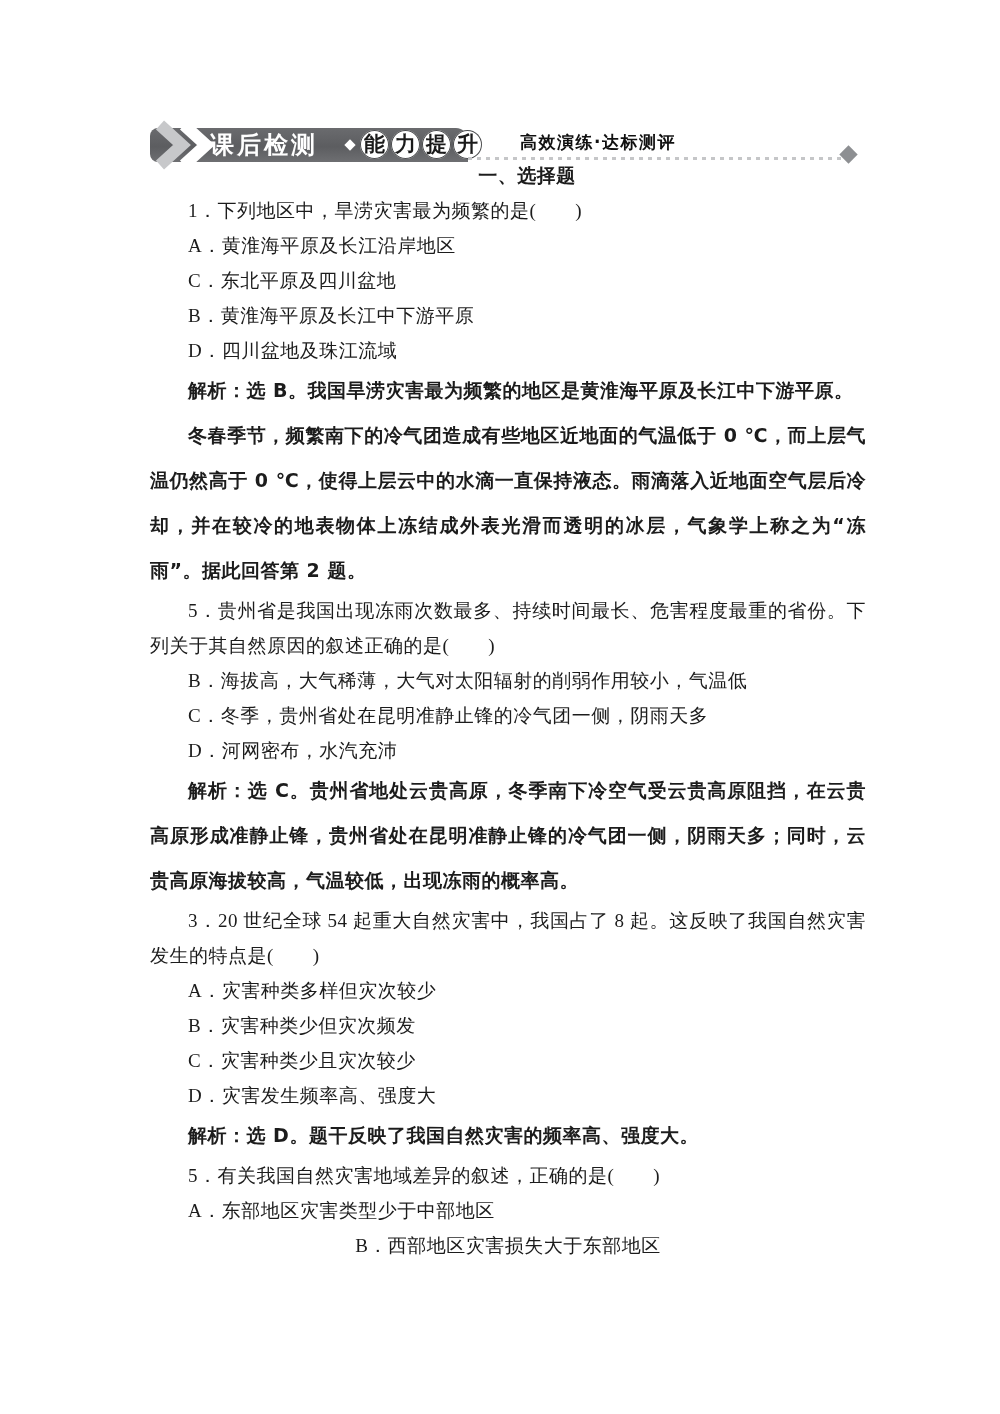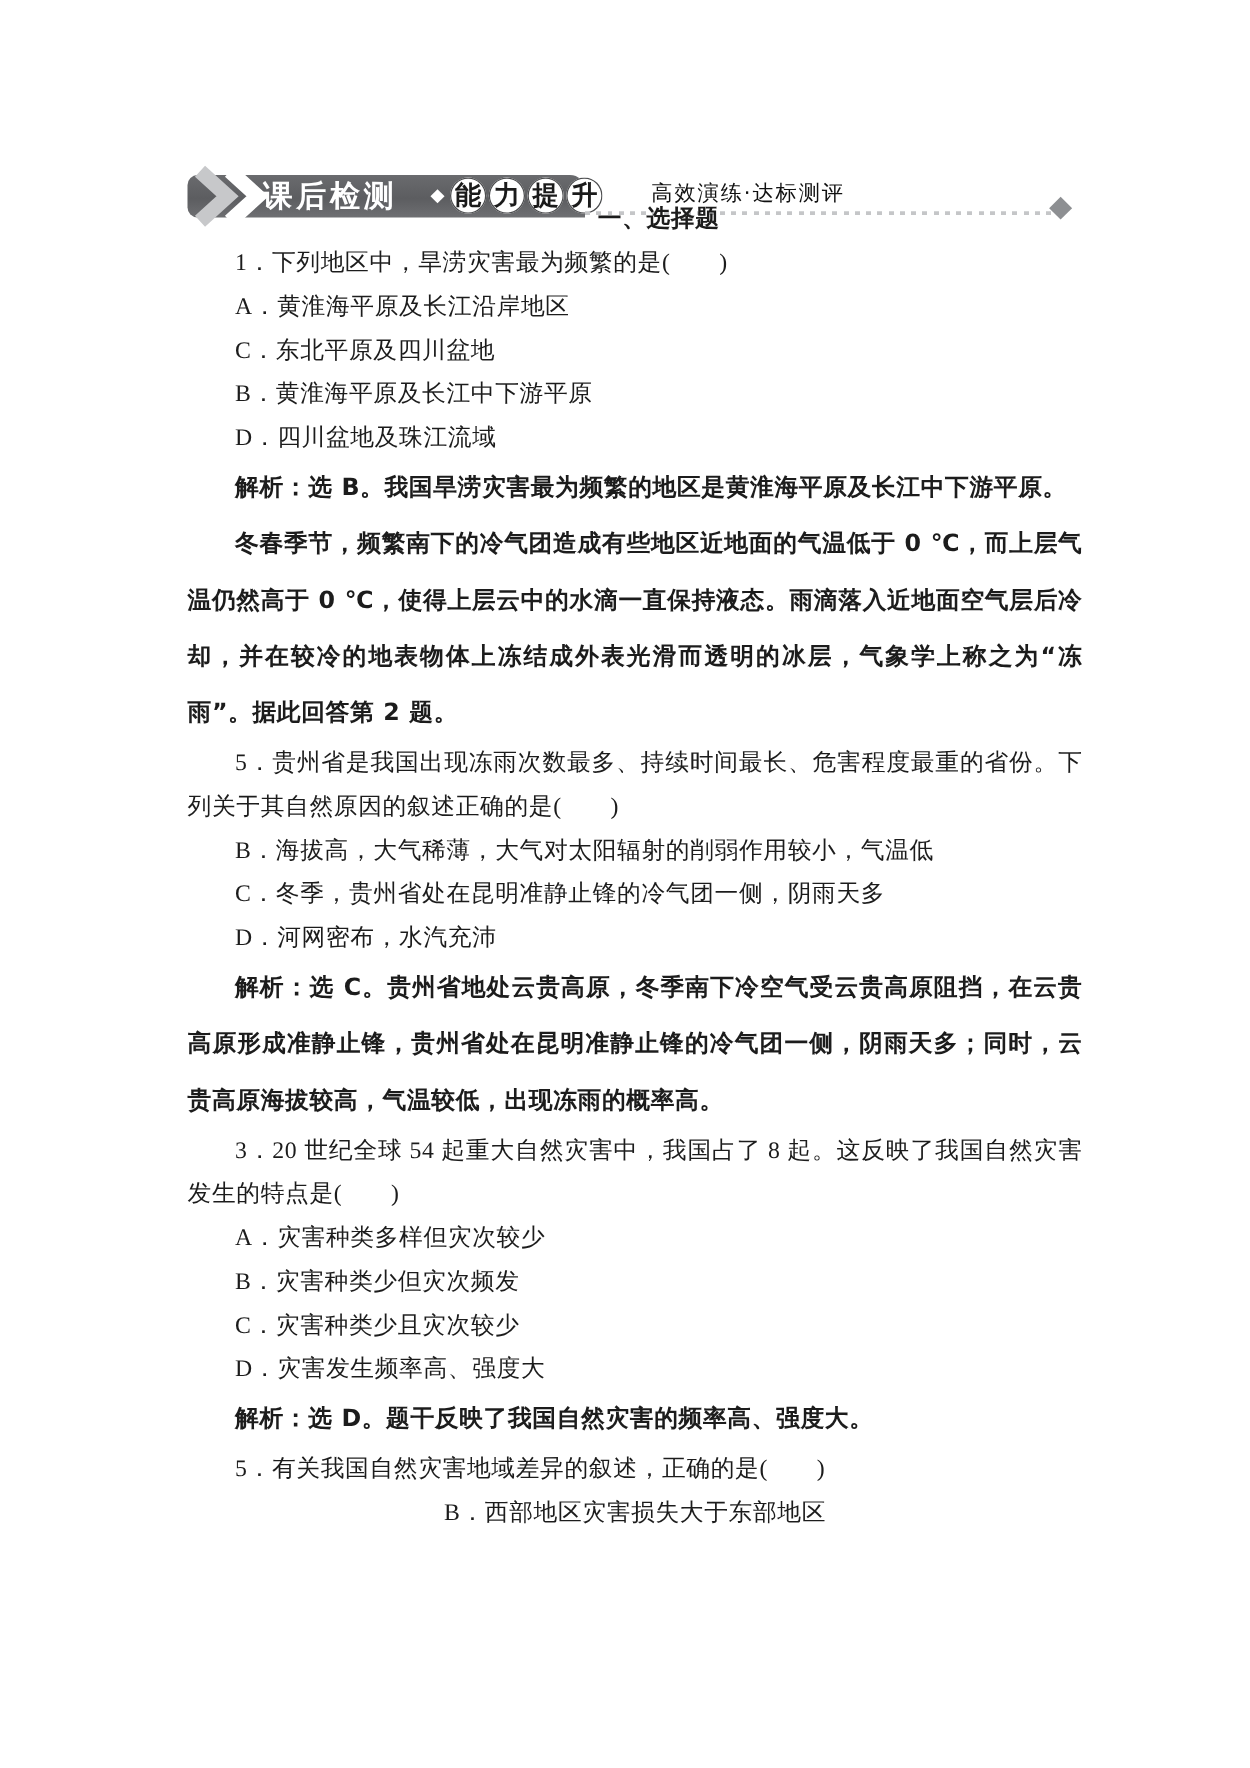--- a/index.html
+++ b/index.html
@@ -1,37 +1,37 @@
 <!DOCTYPE html>
 <html><head>
 <meta charset="utf-8">
 <style>
   html,body{margin:0;padding:0;background:#ffffff;}
   body{width:1000px;height:1414px;position:relative;overflow:hidden;
        font-family:"Liberation Serif","DejaVu Serif",serif;color:#1c1c1c;}
 
   
-  .hdr{position:absolute;left:0;top:16px;width:828px;height:170px;}
+  .hdr{position:absolute;left:0;top:4px;width:828px;height:170px;}
   .banner{position:absolute;left:150px;top:124px;width:318px;height:34px;
           background:linear-gradient(180deg,#6a6b6e 0%,#5c5d60 55%,#6e6f72 100%);
           border-radius:8px 12px 0 8px;display:flex;align-items:center;}
   .chevrons{position:absolute;left:2px;top:-9px;width:66px;height:52px;}
   .banner-title{position:absolute;left:60px;top:0;height:34px;line-height:34px;
           color:#ffffff;font-family:"DejaVu Sans","Liberation Sans",sans-serif;
           font-weight:bold;font-size:24px;letter-spacing:3px;white-space:nowrap;}
   .dsep{position:absolute;left:196px;top:13px;width:8px;height:8px;background:#ffffff;
           transform:rotate(45deg);}
   .circles{position:absolute;left:210px;top:2px;display:flex;gap:2px;}
   .circ{width:29px;height:29px;border-radius:50%;background:#ffffff;color:#1a1a1a;
           font-family:"DejaVu Sans","Liberation Sans",sans-serif;font-weight:bold;
           font-size:21px;line-height:29px;text-align:center;box-shadow:0 0 0 1px #4c4d4f inset;}
   .rule{position:absolute;left:468px;top:153px;width:378px;height:3px;
           background:repeating-linear-gradient(90deg,#c5c6c8 0 4px,transparent 4px 9px);}
   .hdr-right{position:absolute;right:152px;top:127px;white-space:nowrap;
-          font-family:"DejaVu Sans","Liberation Sans",sans-serif;font-weight:normal;
+          font-family:"DejaVu Sans","Liberation Sans",sans-serif;font-weight:bold;
           font-size:17px;letter-spacing:1.5px;color:#101010;}
   .diamond-end{position:absolute;left:842px;top:144px;width:13px;height:13px;
           background:#8d8f92;transform:rotate(45deg);}
 
   
   .content{position:absolute;left:150px;top:158px;width:716px;}
   .content p{margin:0;font-size:19px;letter-spacing:0.5px;}
   .sec{font-family:"DejaVu Sans","Liberation Sans",sans-serif;font-weight:600;
        line-height:35px;text-indent:2em;text-align:center;}
   .q{line-height:35px;text-indent:2em;text-align:justify;}
@@ -77,14 +77,15 @@
   <p class="opt">C．冬季，贵州省处在昆明准静止锋的冷气团一侧，阴雨天多</p>
   <p class="opt">D．河网密布，水汽充沛</p>
   <p class="ana">解析：选 C。贵州省地处云贵高原，冬季南下冷空气受云贵高原阻挡，在云贵高原形成准静止锋，贵州省处在昆明准静止锋的冷气团一侧，阴雨天多；同时，云贵高原海拔较高，气温较低，出现冻雨的概率高。</p>
   <p class="q">3．20 世纪全球 54 起重大自然灾害中，我国占了 8 起。这反映了我国自然灾害发生的特点是(　　)</p>
   <p class="opt">A．灾害种类多样但灾次较少</p>
   <p class="opt">B．灾害种类少但灾次频发</p>
   <p class="opt">C．灾害种类少且灾次较少</p>
   <p class="opt">D．灾害发生频率高、强度大</p>
   <p class="ana">解析：选 D。题干反映了我国自然灾害的频率高、强度大。</p>
   <p class="q">5．有关我国自然灾害地域差异的叙述，正确的是(　　)</p>
+  <p class="opt">A．东部地区灾害类型少于中部地区</p>
   <p class="opt-flush">B．西部地区灾害损失大于东部地区</p>
 </main>
 
 </body></html>

